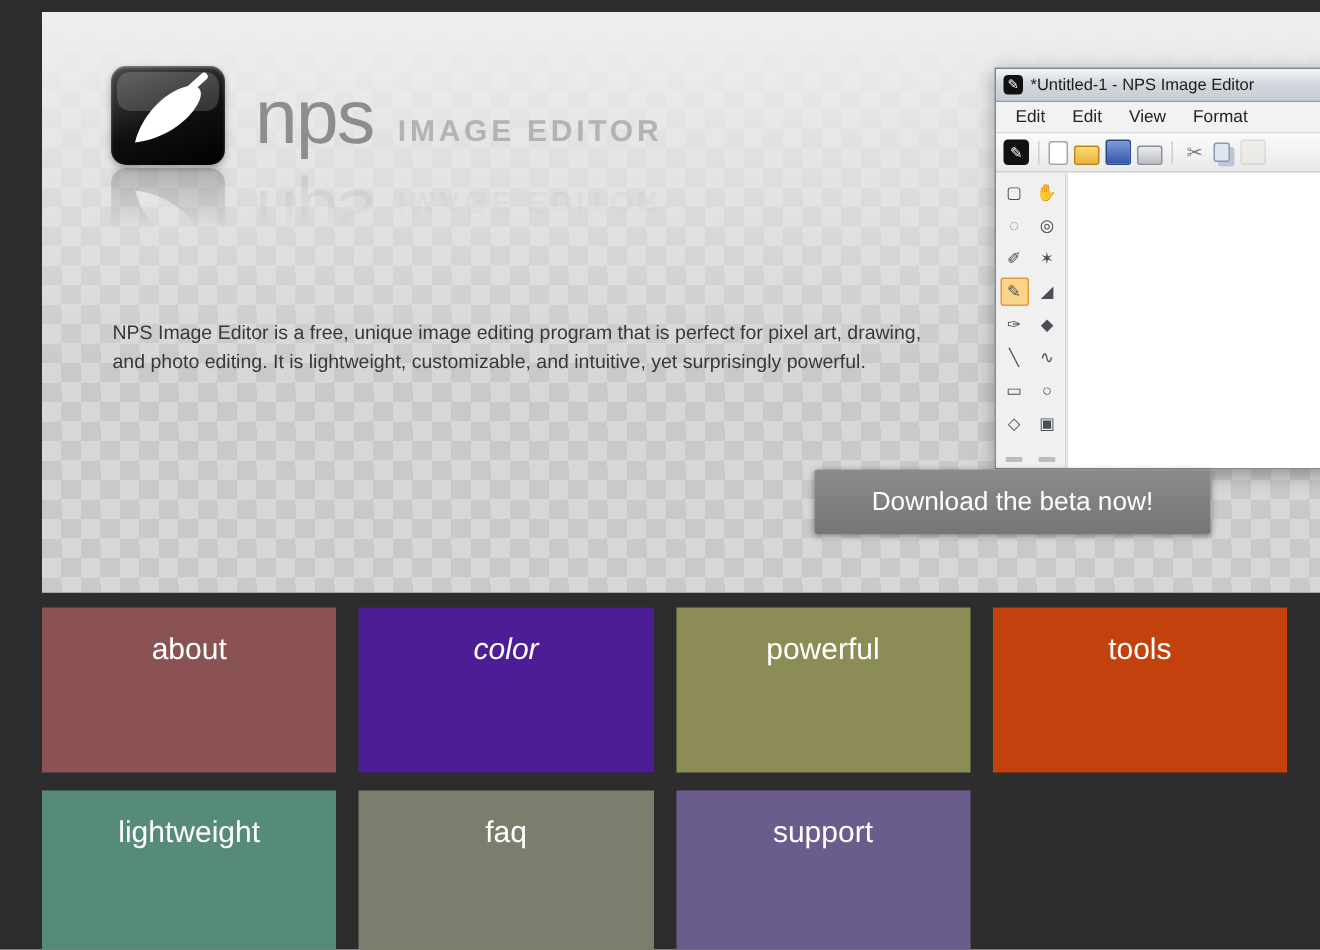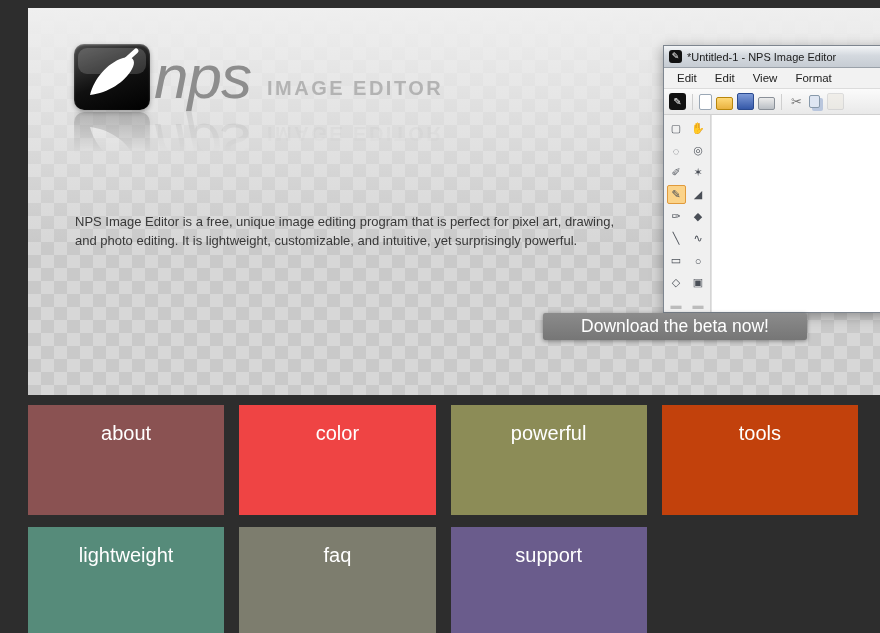--- a/index.html
+++ b/index.html
@@ -28,23 +28,22 @@
     display:flex; align-items:center; height:70px;
   }
   .logo-mark {
     width:76px; height:66px; border-radius:10px; flex:0 0 auto;
     background:linear-gradient(160deg,#4c4c4c,#101010 55%,#000);
     box-shadow:inset 0 1px 2px rgba(255,255,255,.35), 0 2px 5px rgba(0,0,0,.3);
     position:relative;
   }
   .logo-mark svg { position:absolute; left:0; top:0; }
   .logo-text {
-    font-size:62px; line-height:1; color:#8d8d8d; margin-left:4px;
+    font-size:51px; line-height:1; color:#8d8d8d; margin-left:20px;
     letter-spacing:-1px;
-    font-style:italic;
   }
   .logo-sub {
     font-size:20px; color:#b3b3b3; letter-spacing:2.5px; font-weight:700;
     margin-left:16px; align-self:flex-end; margin-bottom:12px;
   }
   .logo-reflection {
     position:absolute; left:46px; top:102px;
     display:flex; align-items:center; height:70px;
     transform:scaleY(-1); opacity:.4;
     -webkit-mask-image:linear-gradient(to top, rgba(0,0,0,.6), transparent 62%);
@@ -109,21 +108,21 @@
   .tool {
     width:19px; height:19px; display:flex; align-items:center; justify-content:center;
     font-size:11px; color:#4a4f57; border:1px solid transparent; border-radius:2px;
   }
   .tool.active   { background:#fbd389; border-color:#e09a3c; }
   .tool.disabled { color:#bcbcbc; }
   .canvas { flex:1; background:#fff; border-left:1px solid #e2e2e2; }
 
   
   .download-btn {
-    position:absolute; left:515px; top:305px; width:264px; height:27px;
+    position:absolute; left:515px; top:305px; width:264px; height:43px;
     background:linear-gradient(#8b8b8b,#767676);
     color:#fff; font-size:17.5px; font-family:"Liberation Sans",sans-serif;
     display:flex; align-items:center; justify-content:center;
     border:none; border-radius:2px; cursor:pointer; z-index:5;
     box-shadow:0 1px 4px rgba(0,0,0,.4);
   }
 
   
   .tiles {
     position:absolute; left:28px; top:405px; width:830px;
@@ -213,19 +212,19 @@
         </div>
       <div class="canvas" data-name="canvas-area"></div>
     </div>
   </div>
 
   <button class="download-btn" data-name="download-beta-button">Download the beta now!</button>
 </div>
 
 <div class="tiles" data-name="nav-tile-grid">
   <a class="tile" data-name="nav-tile-about" style="background: rgb(138, 82, 82);">about</a>
-  <a class="tile" data-name="nav-tile-color" style="background: #ef4444;">color</a>
+  <a class="tile" data-name="nav-tile-color" style="background: #4c1d95; font-style: italic;">color</a>
   <a class="tile" data-name="nav-tile-features" style="background: rgb(140, 140, 87);">powerful</a>
   <a class="tile" data-name="nav-tile-tools" style="background: #c2410c;">tools</a>
   <a class="tile" data-name="nav-tile-screenshots" style="background: rgb(86, 139, 122);">lightweight</a>
   <a class="tile" data-name="nav-tile-faq" style="background: rgb(125, 125, 110);">faq</a>
   <a class="tile" data-name="nav-tile-support" style="background: rgb(106, 92, 140);">support</a>
 </div>
 
 </body></html>

